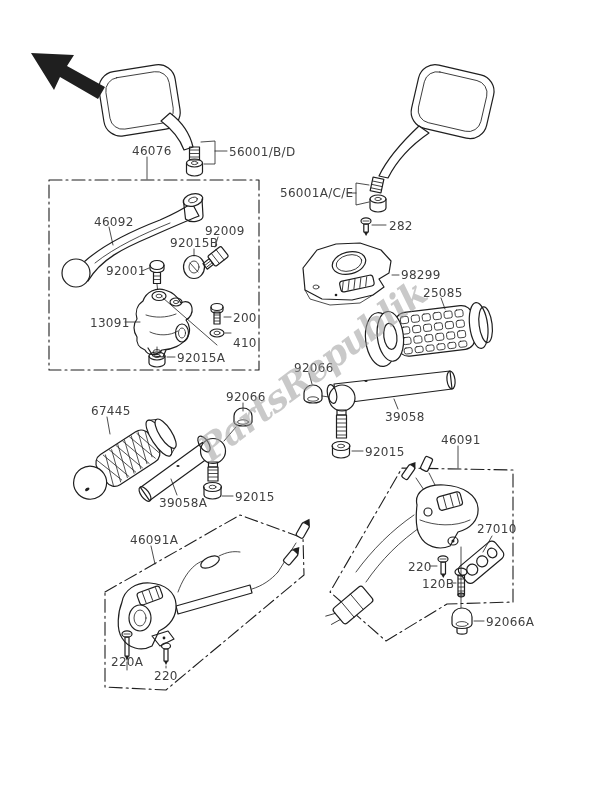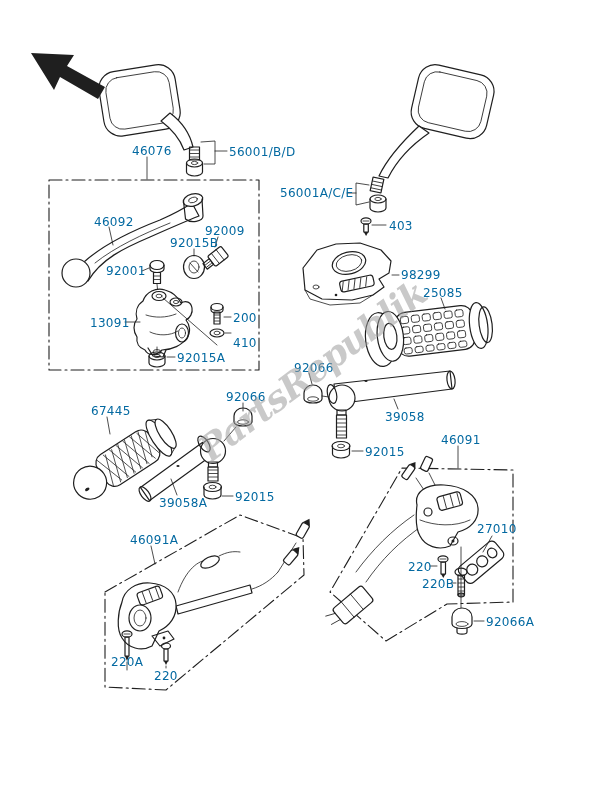--- a/index.html
+++ b/index.html
@@ -1,19 +1,19 @@
 <!DOCTYPE html>
 <html><head>
 <meta charset="utf-8">
 <style>
   html,body{margin:0;padding:0;background:#ffffff;}
   #stage{position:relative;width:600px;height:785px;background:#ffffff;overflow:hidden;
          font-family:"DejaVu Sans", sans-serif;}
   #stage svg{position:absolute;left:0;top:0;}
-  .lbl{position:absolute;font:12px "DejaVu Sans", sans-serif;color:#0369a1;
+  .lbl{position:absolute;font:12px "DejaVu Sans", sans-serif;color:#404040;
        letter-spacing:.3px;white-space:nowrap;}
   #watermark{position:absolute;left:190px;top:436px;
        font:italic bold 36px "DejaVu Serif", serif;color:#9d9d9d;opacity:.55;
        transform:rotate(-37deg);transform-origin:0 0;pointer-events:none;
        letter-spacing:-1px;}
   .art{stroke:#1f1f1f;stroke-width:1.2;fill:none;stroke-linecap:round;stroke-linejoin:round;}
   .fillw{fill:#ffffff;}
   .fillk{fill:#1f1f1f;stroke:none;}
   .thin{stroke-width:.8;}
   .dashbox{stroke-dasharray:13 4 2 4;stroke-width:1.1;}
@@ -343,21 +343,21 @@
       <ellipse class="art thin" cx="462" cy="624" rx="6" ry="2.4"></ellipse>
       <path class="art" d="M457,628 v4 a5,2.2 0 0 0 10,0 v-4"></path>
       <line class="art thin" x1="474" y1="621" x2="484" y2="621"></line>
     </g>
   </g>
 </svg>
 
 <div class="lbl" style="left:132px;top:144px">46076</div>
 <div class="lbl" style="left:229px;top:145px">56001/B/D</div>
 <div class="lbl" style="left:280px;top:186px">56001A/C/E</div>
-<div class="lbl" style="left:389px;top:219px">403</div>
+<div class="lbl" style="left:389px;top:219px">282</div>
 <div class="lbl" style="left:94px;top:215px">46092</div>
 <div class="lbl" style="left:205px;top:224px">92009</div>
 <div class="lbl" style="left:170px;top:236px">92015B</div>
 <div class="lbl" style="left:106px;top:264px">92001</div>
 <div class="lbl" style="left:90px;top:316px">13091</div>
 <div class="lbl" style="left:233px;top:311px">200</div>
 <div class="lbl" style="left:233px;top:336px">410</div>
 <div class="lbl" style="left:177px;top:351px">92015A</div>
 <div class="lbl" style="left:401px;top:268px">98299</div>
 <div class="lbl" style="left:423px;top:286px">25085</div>
@@ -367,18 +367,18 @@
 <div class="lbl" style="left:441px;top:433px">46091</div>
 <div class="lbl" style="left:91px;top:404px">67445</div>
 <div class="lbl" style="left:226px;top:390px">92066</div>
 <div class="lbl" style="left:159px;top:496px">39058A</div>
 <div class="lbl" style="left:235px;top:490px">92015</div>
 <div class="lbl" style="left:130px;top:533px">46091A</div>
 <div class="lbl" style="left:111px;top:655px">220A</div>
 <div class="lbl" style="left:154px;top:669px">220</div>
 <div class="lbl" style="left:477px;top:522px">27010</div>
 <div class="lbl" style="left:408px;top:560px">220</div>
-<div class="lbl" style="left:422px;top:577px">220B</div>
+<div class="lbl" style="left:422px;top:577px">120B</div>
 <div class="lbl" style="left:486px;top:615px">92066A</div>
 
 <div id="watermark">PartsRepublik</div>
 
 </div>
 
 </body></html>

